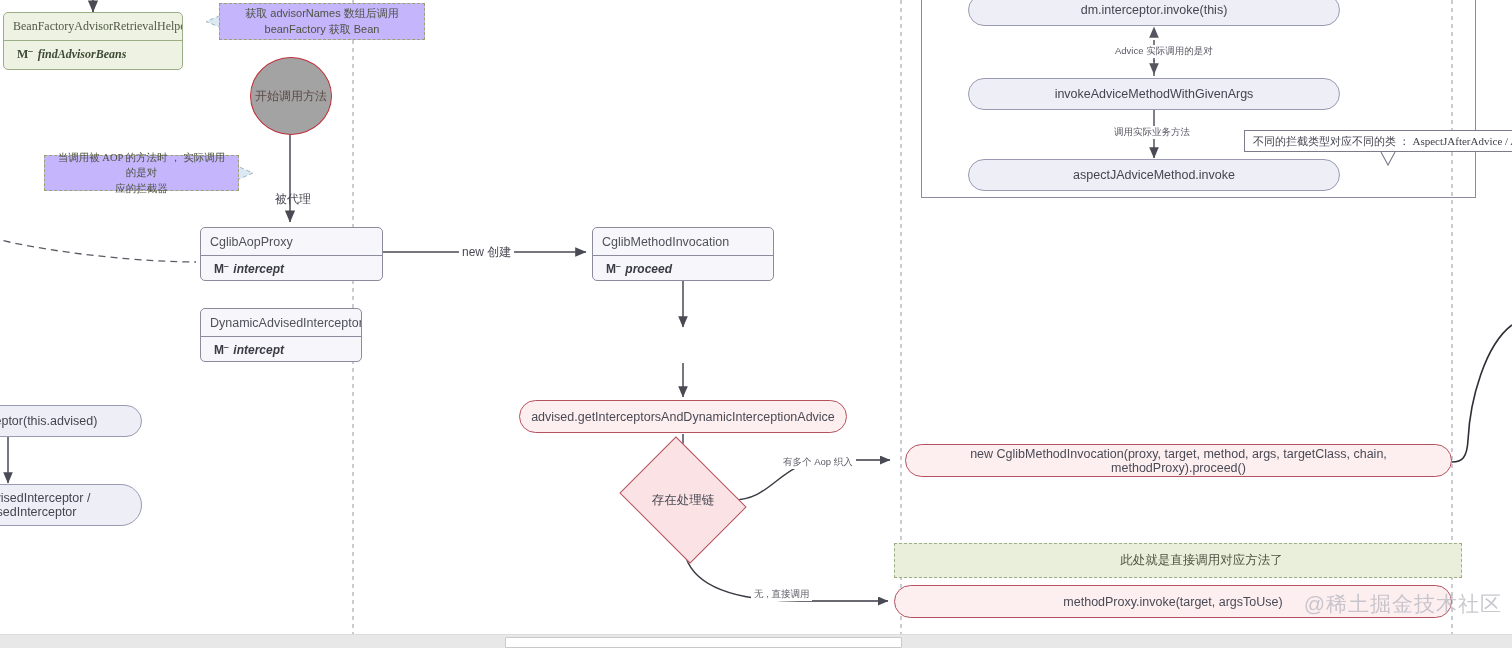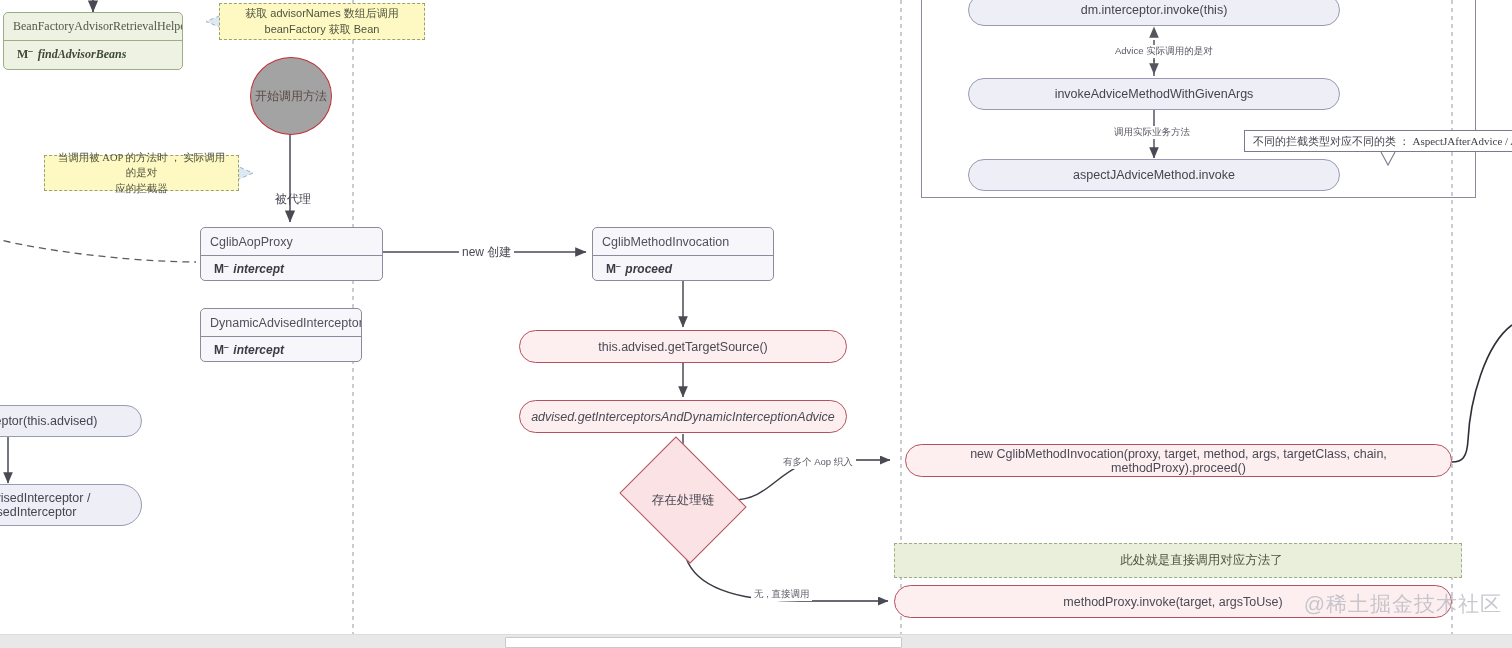--- a/index.html
+++ b/index.html
@@ -44,21 +44,21 @@
            display:flex;align-items:center;justify-content:center;font-size:12.5px;color:#4a4a55;}
 
   
   .note-green{position:absolute;box-sizing:border-box;border:1.2px dashed #9bae86;
         background:#e9efdb;display:flex;align-items:center;justify-content:center;
         text-align:center;font-size:12.5px;color:#4c5340;}
 
   
   .callout{position:absolute;box-sizing:border-box;}
   .callout .co-body{position:absolute;left:0;top:0;width:100%;height:100%;
-        border:1.1px dashed #9aa36f;background:#fef9c3;box-sizing:border-box;
+        border:1.1px dashed #9aa36f;background:#c4b5fd;box-sizing:border-box;
         display:flex;align-items:center;justify-content:center;text-align:center;
         font-size:11px;line-height:1.45;color:#4d5340;padding:2px 8px;}
   .callout.serifco .co-body{font-family:"Liberation Serif","DejaVu Serif",serif;font-size:10.5px;}
 
   
   .tip{position:absolute;box-sizing:border-box;border:1.1px solid #7b7b8c;background:#ffffff;
        display:flex;align-items:center;padding:0 8px;white-space:nowrap;overflow:hidden;
        font-family:"Liberation Serif","DejaVu Serif",serif;font-size:11px;color:#3f3f4a;}
 
   
@@ -172,25 +172,22 @@
     <div class="cls-meth">
       <span class="mglyph">M⁻</span>
       <span>proceed</span>
     </div>
   </div>
 
   <div class="circle" style="left:250px;top:57px;width:80px;height:76px;">
     <span>开始调用方法</span>
   </div>
 
-  <div class="pill red" style="left:519px;top:330px;width:328px;height:33px;font-size:12.5px;">
-    <span>this.advised.getTargetSource()</span>
-  </div>
-
-  <div class="pill red" style="left:519px;top:400px;width:328px;height:33px;font-size:12.5px;font-style:italic;">
+
+  <div class="pill red" style="left:519px;top:400px;width:328px;height:33px;font-size:12.5px;">
     <span>advised.getInterceptorsAndDynamicInterceptionAdvice</span>
   </div>
 
   <div class="pill red" style="left:905px;top:444px;width:547px;height:33px;font-size:12.5px;">
     <span>new CglibMethodInvocation(proxy, target, method, args, targetClass, chain, methodProxy).proceed()</span>
   </div>
 
   <div class="pill red" style="left:894px;top:585px;width:558px;height:33px;font-size:12.5px;">
     <span>methodProxy.invoke(target, argsToUse)</span>
   </div>

